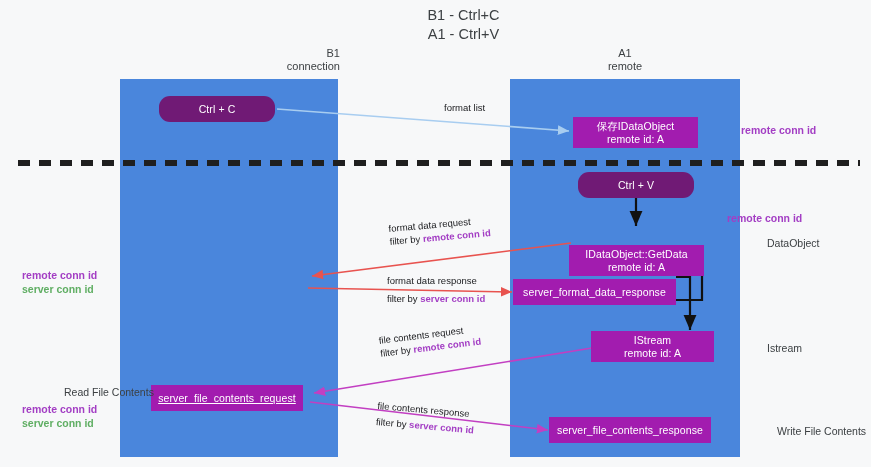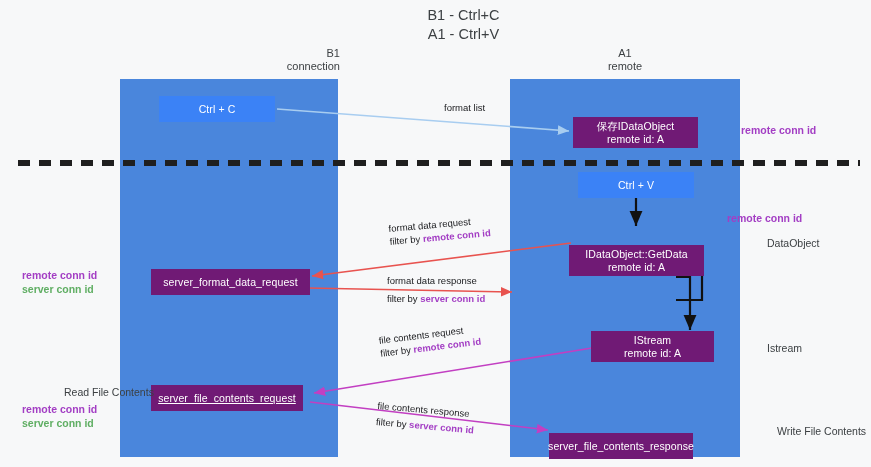--- a/index.html
+++ b/index.html
@@ -37,22 +37,22 @@
   .node{
     box-sizing:border-box;
     display:flex;align-items:center;justify-content:center;
     text-align:center;
     color:#ffffff;
     font-size:10.5px;
     line-height:13px;
     white-space:pre-line;
     letter-spacing:.1px;
   }
-  .node.green{background:#3b82f6;}
-  .node.orange{background:#701a75;}
+  .node.green{background:#701a75;border-radius:11px;}
+  .node.orange{background:#a21caf;}
 
   
   .side{
     font-size:10.5px;line-height:14px;
   }
   .side.purple{color:#a33ec4;font-weight:bold;}
   .side.dark{color:#3c4043;padding-left:40px;}
   .side .grn{color:#5fae63;font-weight:bold;display:block;}
   .side .pur{color:#a33ec4;font-weight:bold;display:block;}
 
@@ -112,37 +112,37 @@
 
     <line x1="592" y1="348" x2="314" y2="393" stroke="#c23fc2" stroke-width="1.6" marker-end="url(#ah-mag)"></line>
 
     <line x1="310" y1="402" x2="548" y2="430" stroke="#c23fc2" stroke-width="1.6" marker-end="url(#ah-mag)"></line>
 
     <line x1="18" y1="163" x2="860" y2="163" stroke="#1f1f1f" stroke-width="6" stroke-dasharray="12 9" stroke-linecap="butt"></line>
   </svg>
 
   <div class="abs node green" style="left:159px;top:96px;width:116px;height:26px;">Ctrl + C</div>
 
-  <div class="abs node orange" style="left:151px;top:269px;width:159px;height:26px;">server_format_data_request</div>
 
   <div class="abs node orange" style="left:151px;top:385px;width:152px;height:26px;text-decoration:underline;">server_file_contents_request</div>
 
   <div class="abs node orange" style="left:573px;top:117px;width:125px;height:31px;">保存IDataObject
 remote id: A</div>
 
   <div class="abs node green" style="left:578px;top:172px;width:116px;height:26px;">Ctrl + V</div>
 
   <div class="abs node orange" style="left:569px;top:227px;width:135px;height:31px;margin-top:18px;">IDataObject::GetData
 remote id: A</div>
 
+  <div class="abs node orange" style="left:513px;top:279px;width:163px;height:26px;">server_format_data_response</div>
 
   <div class="abs node orange" style="left:591px;top:331px;width:123px;height:31px;">IStream
 remote id: A</div>
 
-  <div class="abs node orange" style="left:549px;top:433px;width:144px;height:26px;">server_file_contents_response</div>
+  <div class="abs node orange" style="left:549px;top:417px;width:162px;height:26px;">server_file_contents_response</div>
 
   <div class="abs elabel" style="left:400px;top:101px;padding-left:44px;">format list</div>
 
   <div class="abs elabel rot" style="left:388px;top:222px;transform:rotate(-5deg);">
     <div>format data request</div>
     <div>
       <span>filter by </span><b class="pur">remote conn id</b>
     </div>
   </div>
 

